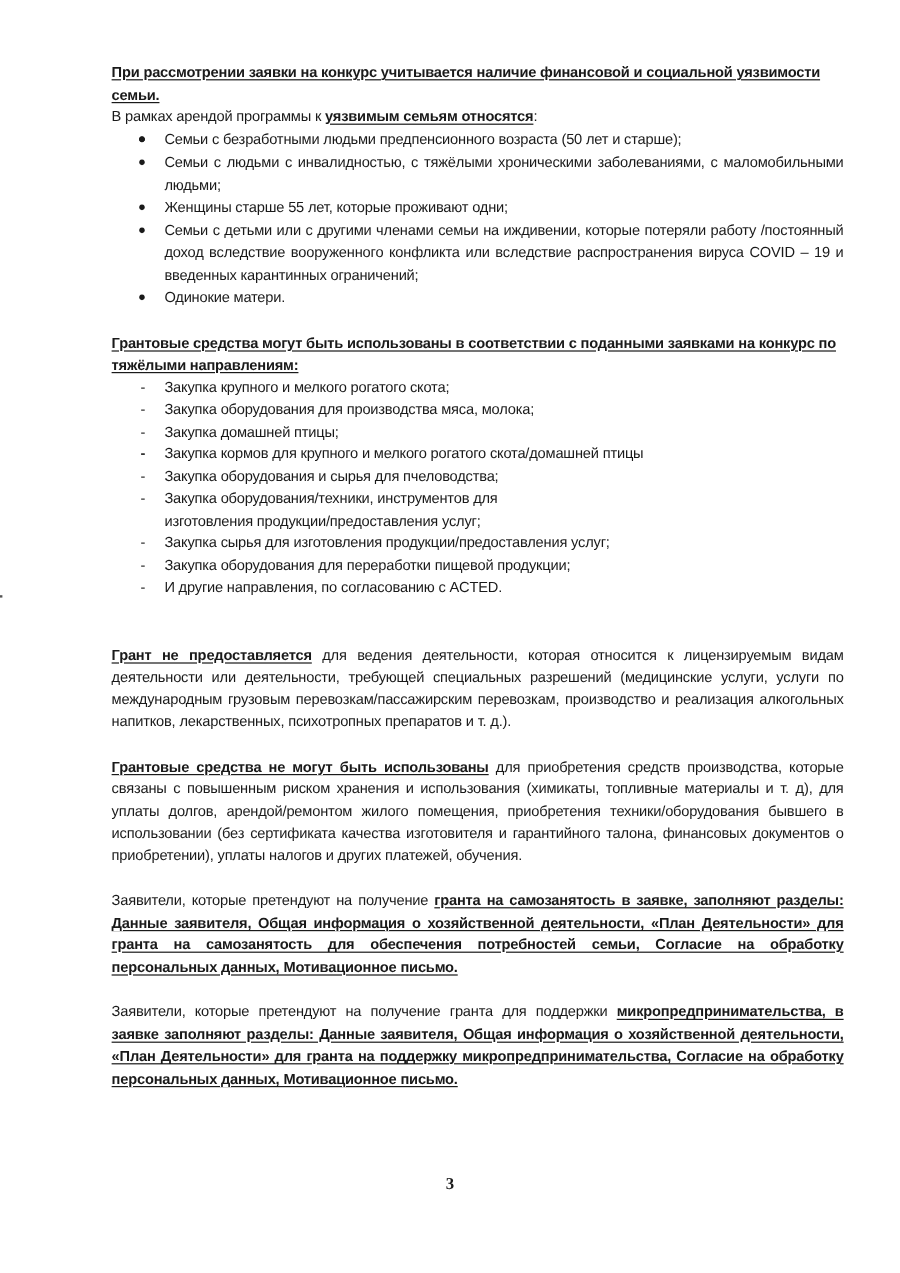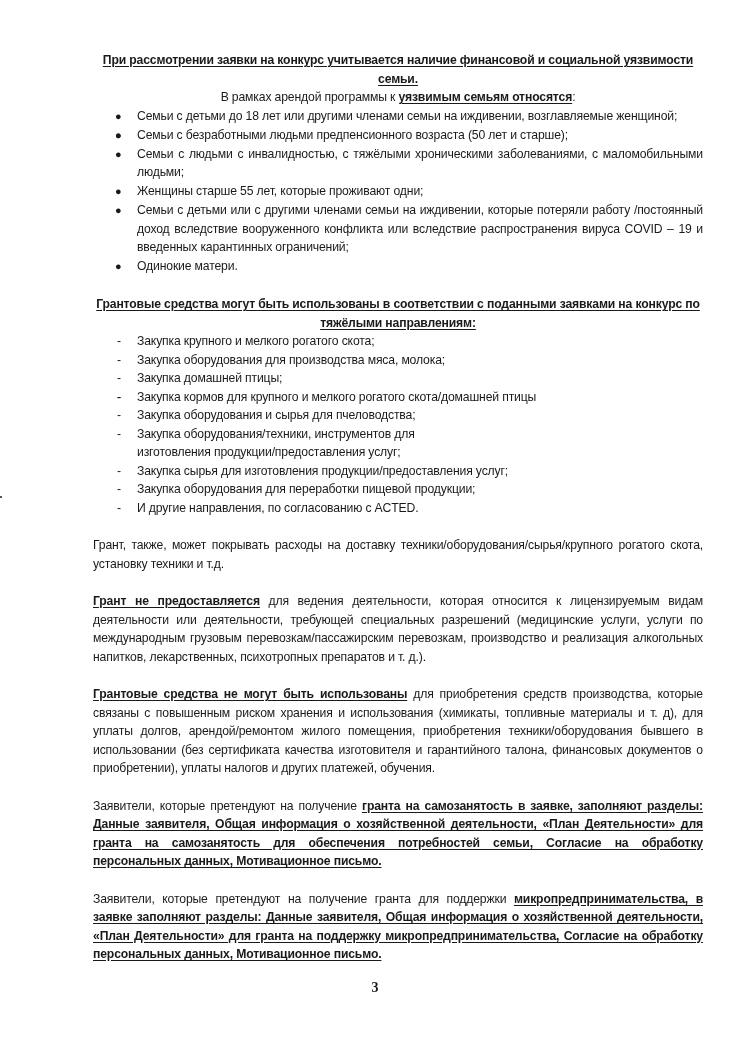--- a/index.html
+++ b/index.html
@@ -8,21 +8,21 @@
     font-family: "Liberation Sans", "DejaVu Sans", sans-serif;
     color: #1a1a1a;
   }
   .page {
     position: absolute; left: 93px; top: 51px; width: 610px;
     font-size: 12.2px; line-height: 18.5px;
     letter-spacing: -0.15px;
   }
   .b { font-weight: bold; }
   .u { text-decoration: underline; text-underline-offset: 2px; }
-  p { margin: 0; text-align: center; }
+  p { margin: 0; }
   .just { text-align: justify; }
   ul.bullets { list-style: none; margin: 0; padding: 0; }
   ul.bullets li { position: relative; padding-left: 44px; text-align: justify; margin-bottom: 0.5px; }
   ul.bullets li .mk { position: absolute; left: 22px; top: 0; font-size: 11px; }
   ul.dashes { list-style: none; margin: 0; padding: 0; }
   ul.dashes li { position: relative; padding-left: 44px; }
   ul.dashes li .mk { position: absolute; left: 24px; top: 0; }
   .gap2 { height: 19px; }
   .pagenum {
     position: absolute; left: 0; width: 750px; top: 980px; text-align: center;
@@ -32,21 +32,21 @@
 </style>
 </head>
 <body>
 
 <div class="page">
 
   <p class="b u">При рассмотрении заявки на конкурс учитывается наличие финансовой и социальной уязвимости семьи.</p>
   <p><span>В рамках арендой программы к </span><span class="b u">уязвимым семьям относятся</span><span>:</span></p>
 
   <ul class="bullets">
-    <li><span class="mk">●</span><span>Семьи с детьми до 18 лет или другими членами семьи на иждивении, возглавляемые женщиной;</span></li>
+    <li><span class="mk">●</span></li>
     <li><span class="mk">●</span></li>
     <li><span class="mk">●</span><span>Семьи с безработными людьми предпенсионного возраста (50 лет и старше);</span></li>
     <li><span class="mk">●</span><span>Семьи с людьми с инвалидностью, с тяжёлыми хроническими заболеваниями, с маломобильными людьми;</span></li>
     <li><span class="mk">●</span><span>Женщины старше 55 лет, которые проживают одни;</span></li>
     <li><span class="mk">●</span><span>Семьи с детьми или с другими членами семьи на иждивении, которые потеряли работу /постоянный доход вследствие вооруженного конфликта или вследствие распространения вируса COVID – 19 и введенных карантинных ограничений;</span></li>
     <li><span class="mk">●</span><span>Одинокие матери.</span></li>
   </ul>
 
   <div class="gap2"></div>
 
@@ -59,21 +59,20 @@
     <li><span class="mk">-</span><span>Закупка кормов для крупного и мелкого рогатого скота/домашней птицы</span></li>
     <li><span class="mk">-</span><span>Закупка оборудования и сырья для пчеловодства;</span></li>
     <li style="padding-right:230px"><span class="mk">-</span><span>Закупка оборудования/техники, инструментов для изготовления продукции/предоставления услуг;</span></li>
     <li><span class="mk">-</span><span>Закупка сырья для изготовления продукции/предоставления услуг;</span></li>
     <li><span class="mk">-</span><span>Закупка оборудования для переработки пищевой продукции;</span></li>
     <li><span class="mk">-</span><span>И другие направления, по согласованию с ACTED.</span></li>
   </ul>
 
   <div class="gap2"></div>
 
-  <p class="just">Грант, также, может покрывать расходы на доставку техники/оборудования/сырья/крупного рогатого скота, установку техники и т.д.</p>
 
   <div class="gap2"></div>
 
   <p class="just"><span class="b u">Грант не предоставляется</span><span> для ведения деятельности, которая относится к лицензируемым видам деятельности или деятельности, требующей специальных разрешений (медицинские услуги, услуги по международным грузовым перевозкам/пассажирским перевозкам, производство и реализация алкогольных напитков, лекарственных, психотропных препаратов и т. д.).</span></p>
 
   <div class="gap2"></div>
 
   <p class="just"><span class="b u">Грантовые средства не могут быть использованы</span><span> для приобретения средств производства, которые связаны с повышенным риском хранения и использования (химикаты, топливные материалы и т. д), для уплаты долгов, арендой/ремонтом жилого помещения, приобретения техники/оборудования бывшего в использовании (без сертификата качества изготовителя и гарантийного талона, финансовых документов о приобретении), уплаты налогов и других платежей, обучения.</span></p>
 
   <div class="gap2"></div>

